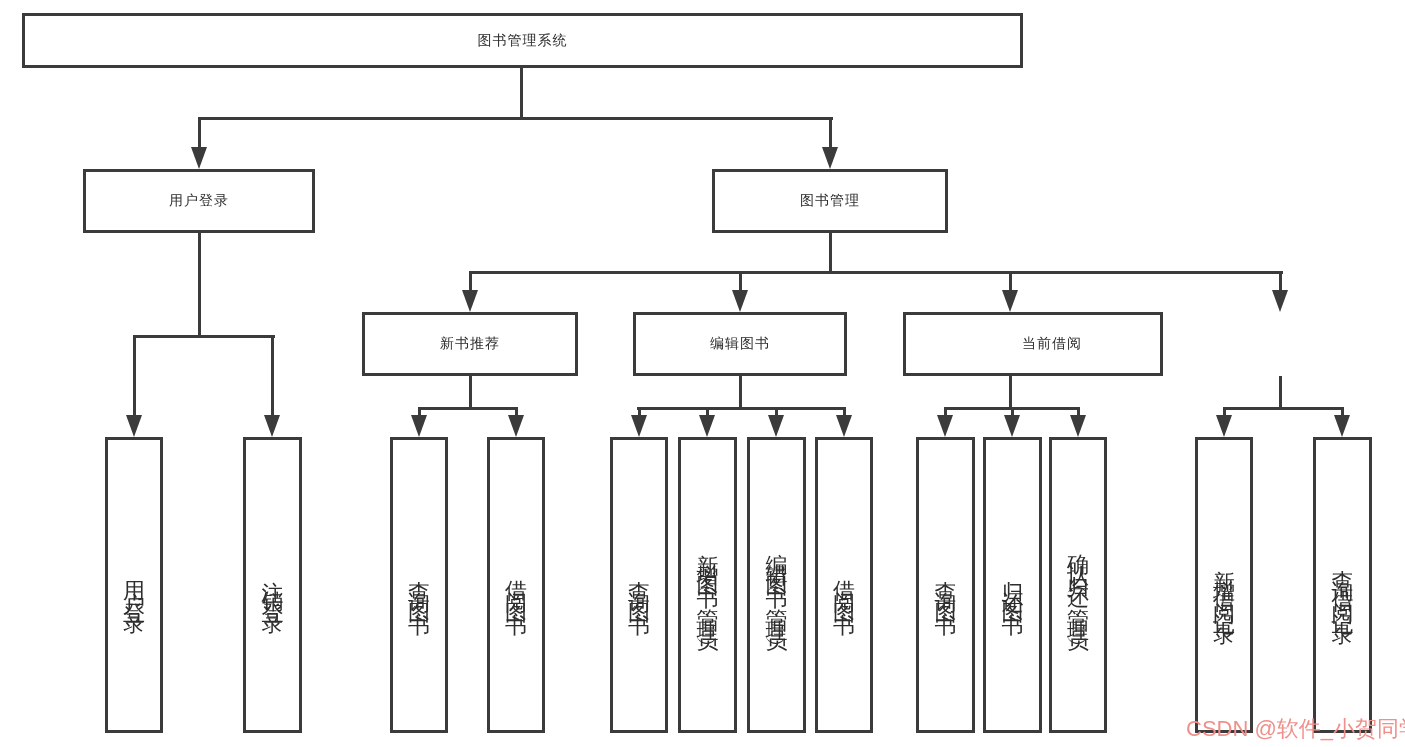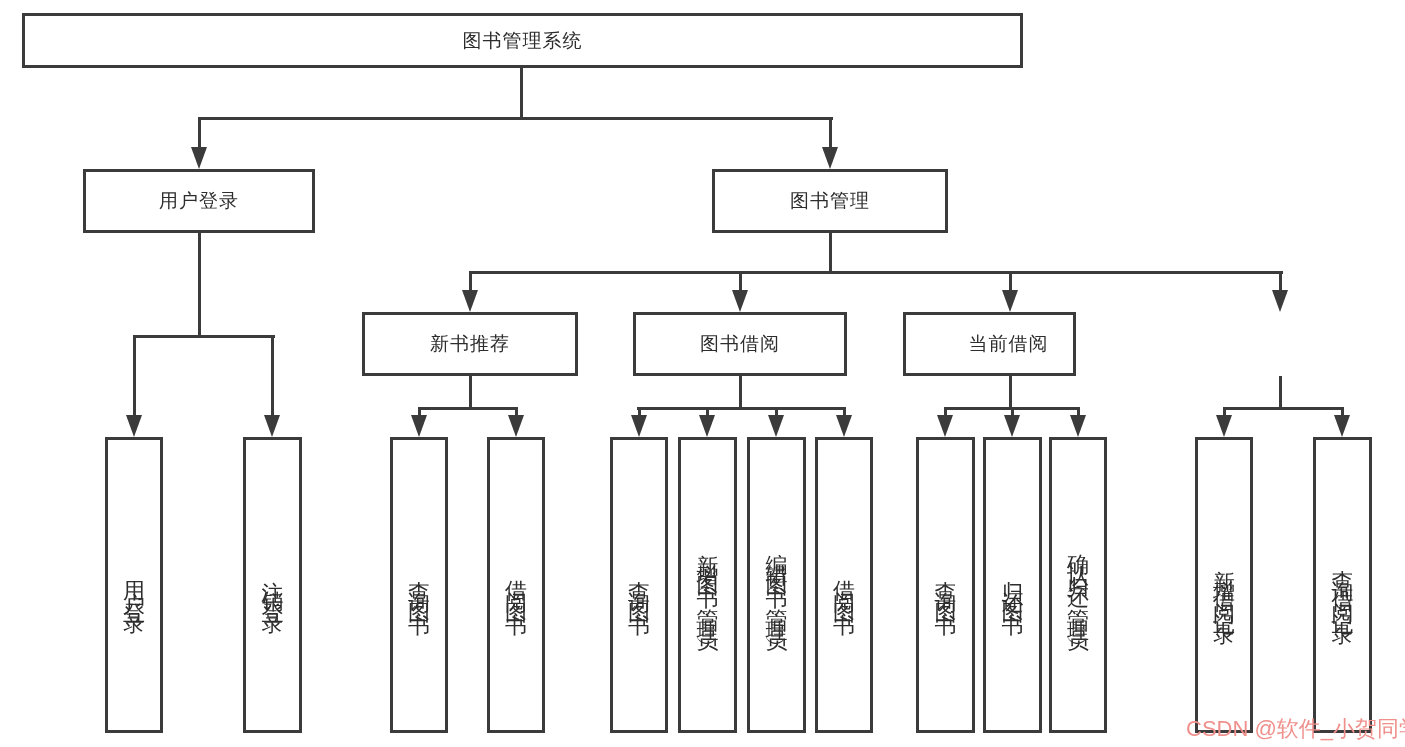--- a/index.html
+++ b/index.html
@@ -17,21 +17,21 @@
     color:var(--text);
   }
   .box{
     position:absolute;
     box-sizing:border-box;
     border:3px solid var(--line);
     background:#ffffff;
     display:flex;
     align-items:center;
     justify-content:center;
-    font-size:19px;
+    font-size:14px;
     letter-spacing:1px;
     color:var(--text);
     text-align:center;
   }
   .vbox{
     position:absolute;
     box-sizing:border-box;
     border:3px solid var(--line);
     background:#ffffff;
     display:flex;
@@ -75,23 +75,23 @@
 <div class="canvas">
 
   <div class="box" style="left:22px;top:13px;width:1001px;height:55px;">图书管理系统</div>
 
   <div class="box" style="left:83px;top:169px;width:232px;height:64px;">用户登录</div>
 
   <div class="box" style="left:712px;top:169px;width:236px;height:64px;">图书管理</div>
 
   <div class="box" style="left:362px;top:312px;width:216px;height:64px;">新书推荐</div>
 
-  <div class="box" style="left:633px;top:312px;width:214px;height:64px;">图书借阅</div>
+  <div class="box" style="left:633px;top:312px;width:214px;height:64px;">编辑图书</div>
 
-  <div class="box" style="left:903px;top:312px;width:173px;height:64px;padding-left:38px;">当前借阅</div>
+  <div class="box" style="left:903px;top:312px;width:260px;height:64px;padding-left:38px;">当前借阅</div>
 
 
   <div class="vbox" style="left:105px;width:58px;">
     <span class="vtext">用户登录</span>
   </div>
   <div class="vbox" style="left:243px;width:59px;">
     <span class="vtext">注销登录</span>
   </div>
 
   <div class="vbox" style="left:390px;width:58px;">

